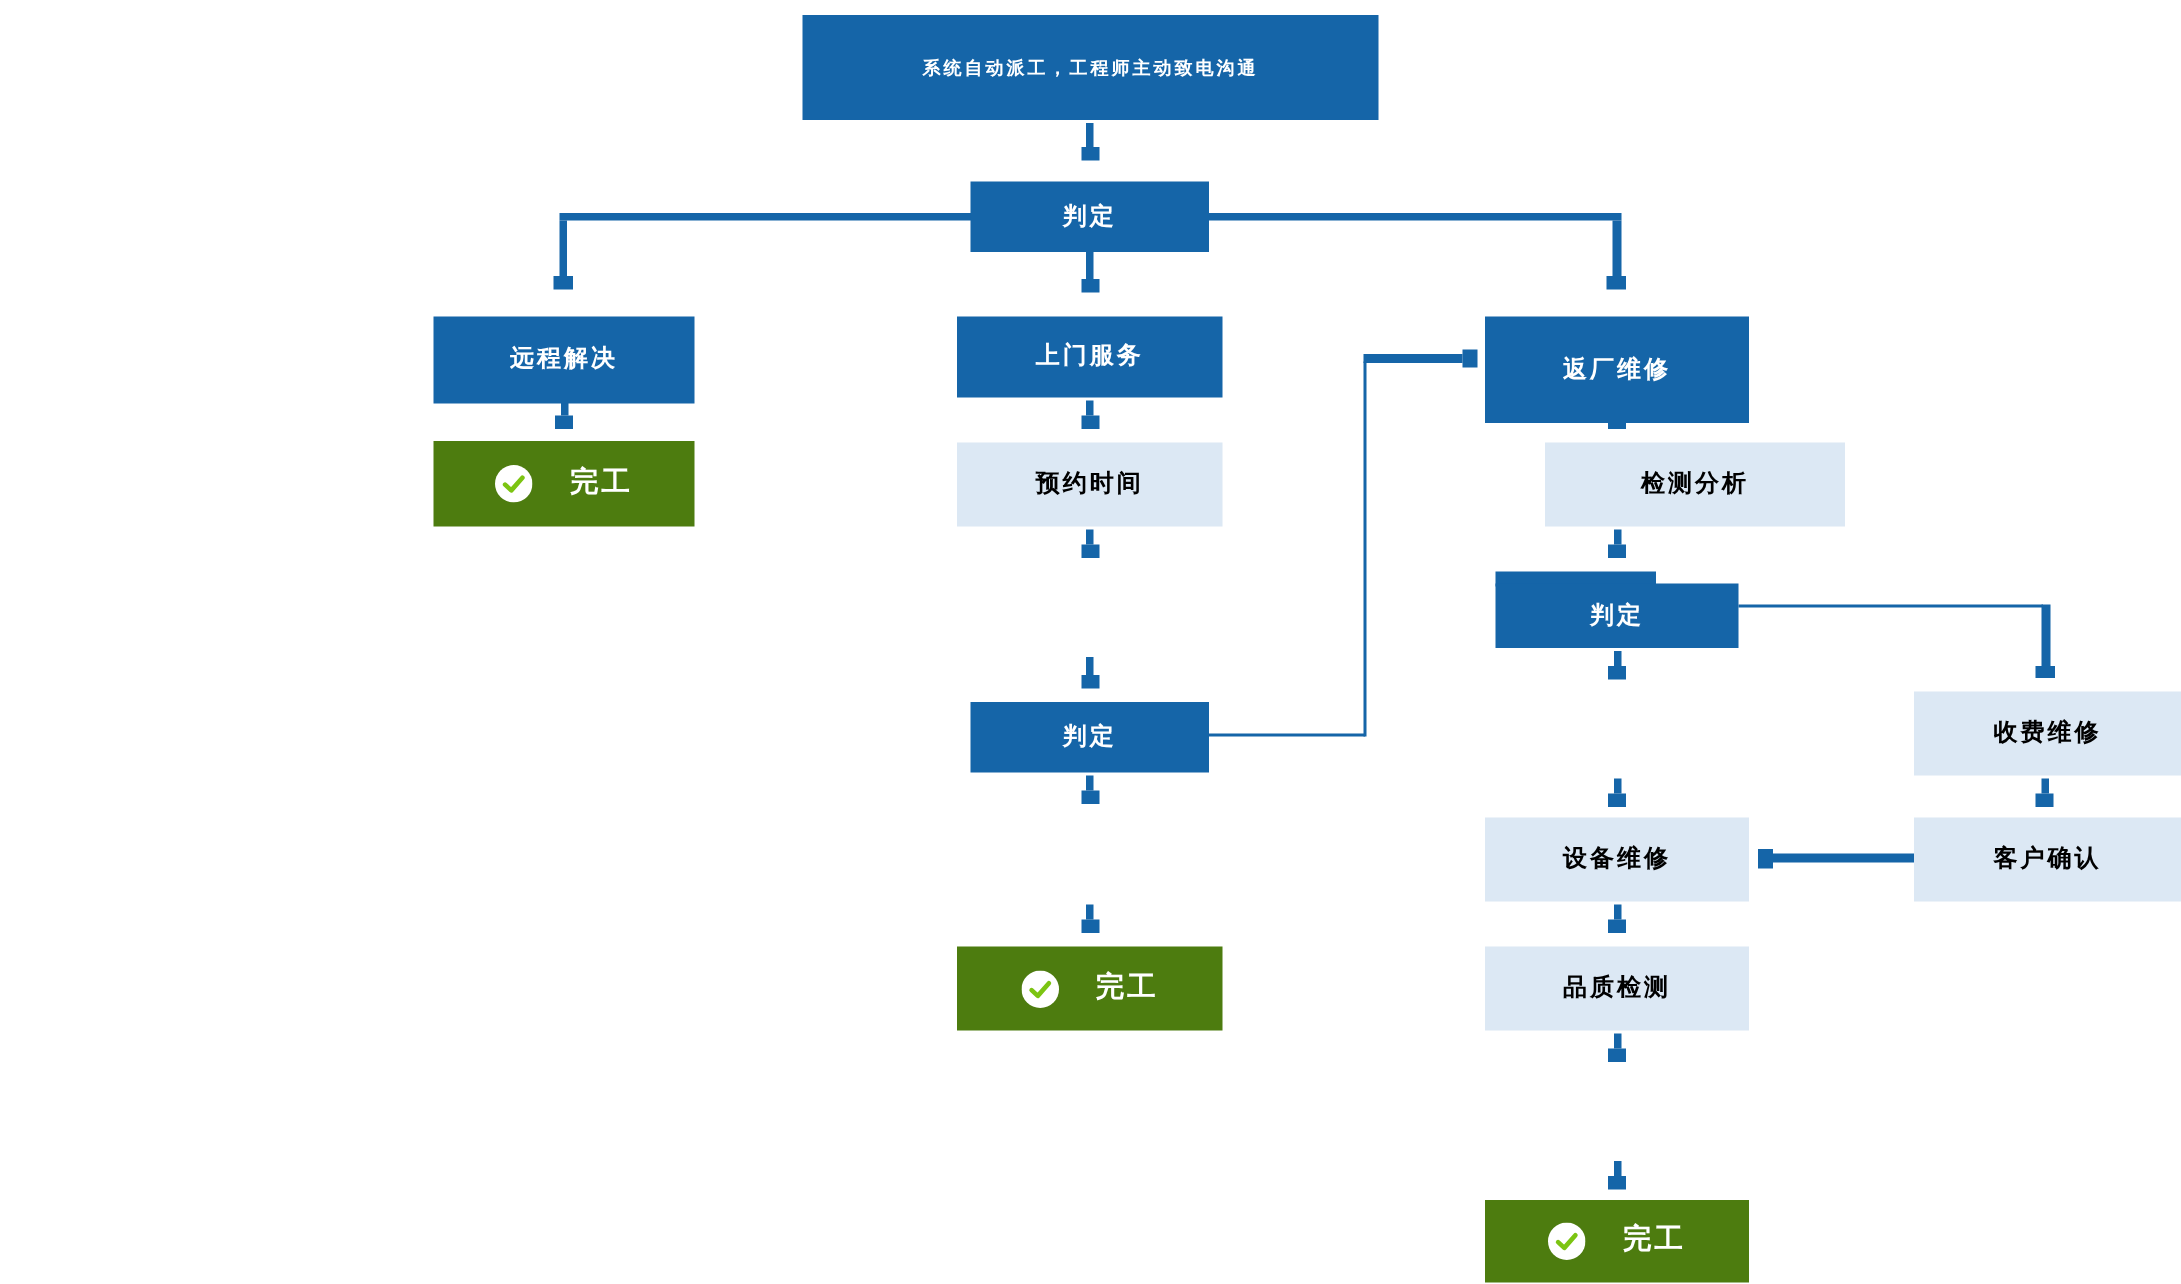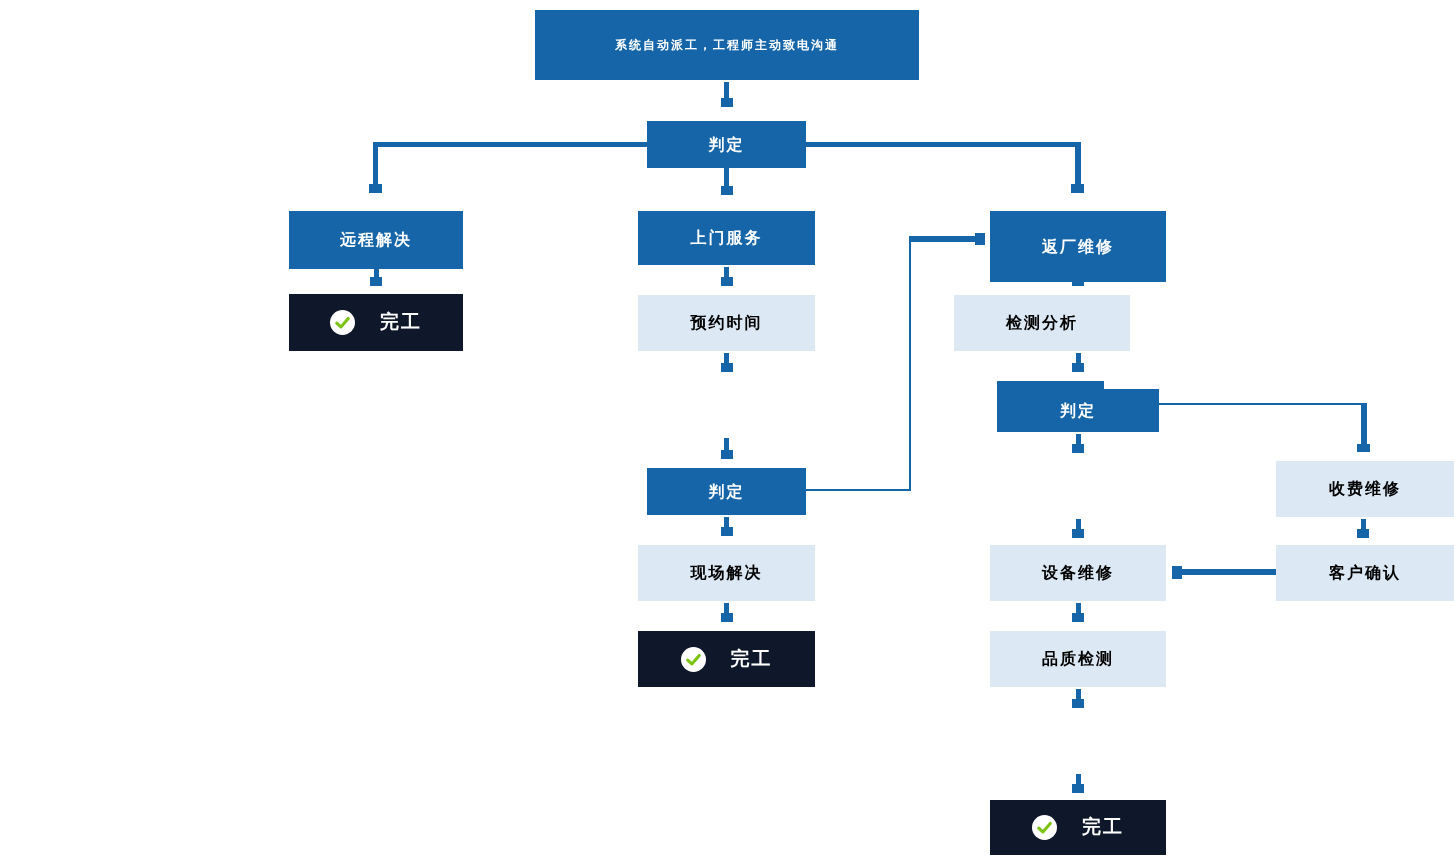--- a/index.html
+++ b/index.html
@@ -29,21 +29,21 @@
   }
   .primary {
     background: #1565A8;
     color: #FFFFFF;
   }
   .light {
     background: #DCE8F4;
     color: #000000;
   }
   .green {
-    background: #0f172a;
+    background: #4d7c0f;
     color: #FFFFFF;
     font-size: 19px;
     gap: 25px;
   }
   .dispatch-node { font-size: 12px; }
   .check-circle {
     width: 25px;
     height: 25px;
     flex: 0 0 auto;
     display: block;
@@ -139,35 +139,32 @@
 
   <div class="node primary" style="left:638px;top:211px;width:177px;height:54px">
     <span>上门服务</span>
   </div>
   <div class="node light" style="left:638px;top:295px;width:177px;height:56px">
     <span>预约时间</span>
   </div>
   <div class="node primary" style="left:647px;top:468px;width:159px;height:47px">
     <span>判定</span>
   </div>
-  <div class="node light" style="left:638px;top:545px;width:177px;height:56px">
-    <span>现场解决</span>
-  </div>
   <div class="node green" style="left:638px;top:631px;width:177px;height:56px">
     <svg class="check-circle" viewBox="0 0 26 26">
       <circle cx="13" cy="13" r="13" fill="#FFFFFF"></circle>
       <path d="M7 13.6 L11.3 17.6 L19 8.8" stroke="#7CC412" stroke-width="3.2" fill="none" stroke-linecap="round" stroke-linejoin="round"></path>
     </svg>
     <span>完工</span>
   </div>
 
   <div class="node primary" style="left:990px;top:211px;width:176px;height:71px">
     <span>返厂维修</span>
   </div>
-  <div class="node light" style="left:954px;top:295px;width:176px;height:56px">
+  <div class="node light" style="left:1030px;top:295px;width:200px;height:56px">
     <span>检测分析</span>
   </div>
   <div class="node primary" style="left:997px;top:389px;width:162px;height:43px">
     <span>判定</span>
   </div>
   <div class="node light" style="left:990px;top:631px;width:176px;height:56px">
     <span>品质检测</span>
   </div>
   <div class="node light" style="left:990px;top:545px;width:176px;height:56px">
     <span>设备维修</span>

